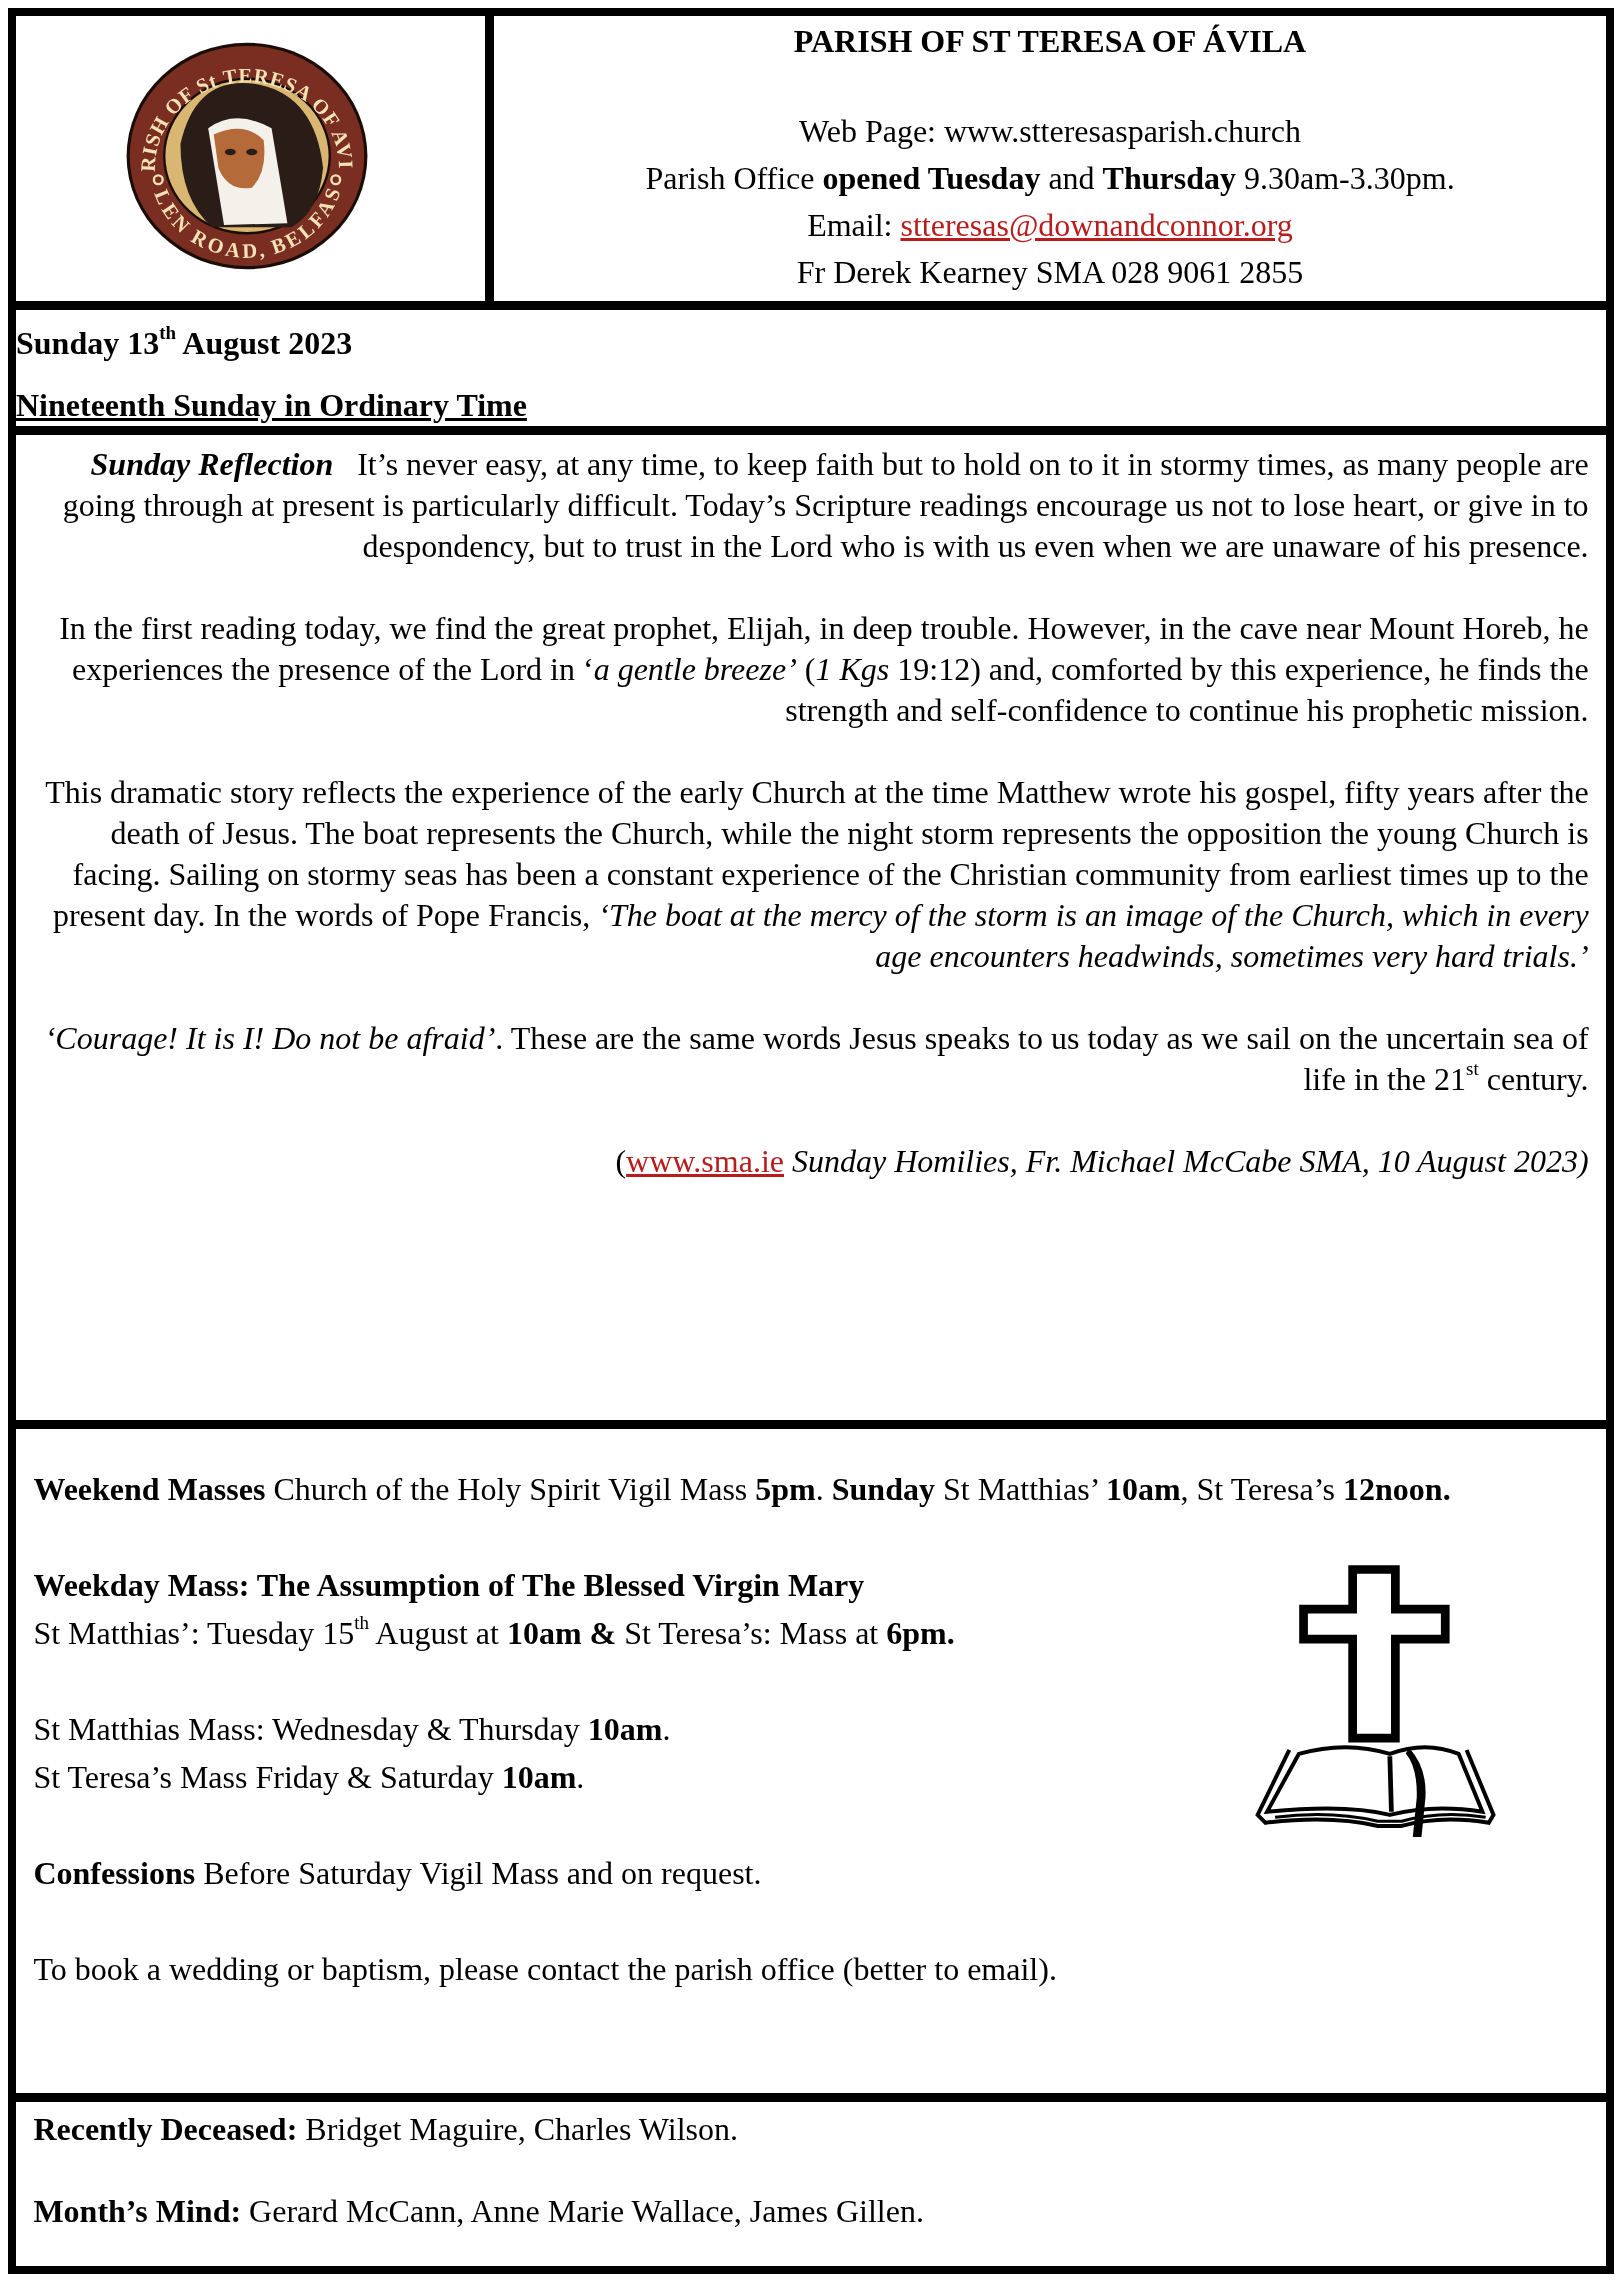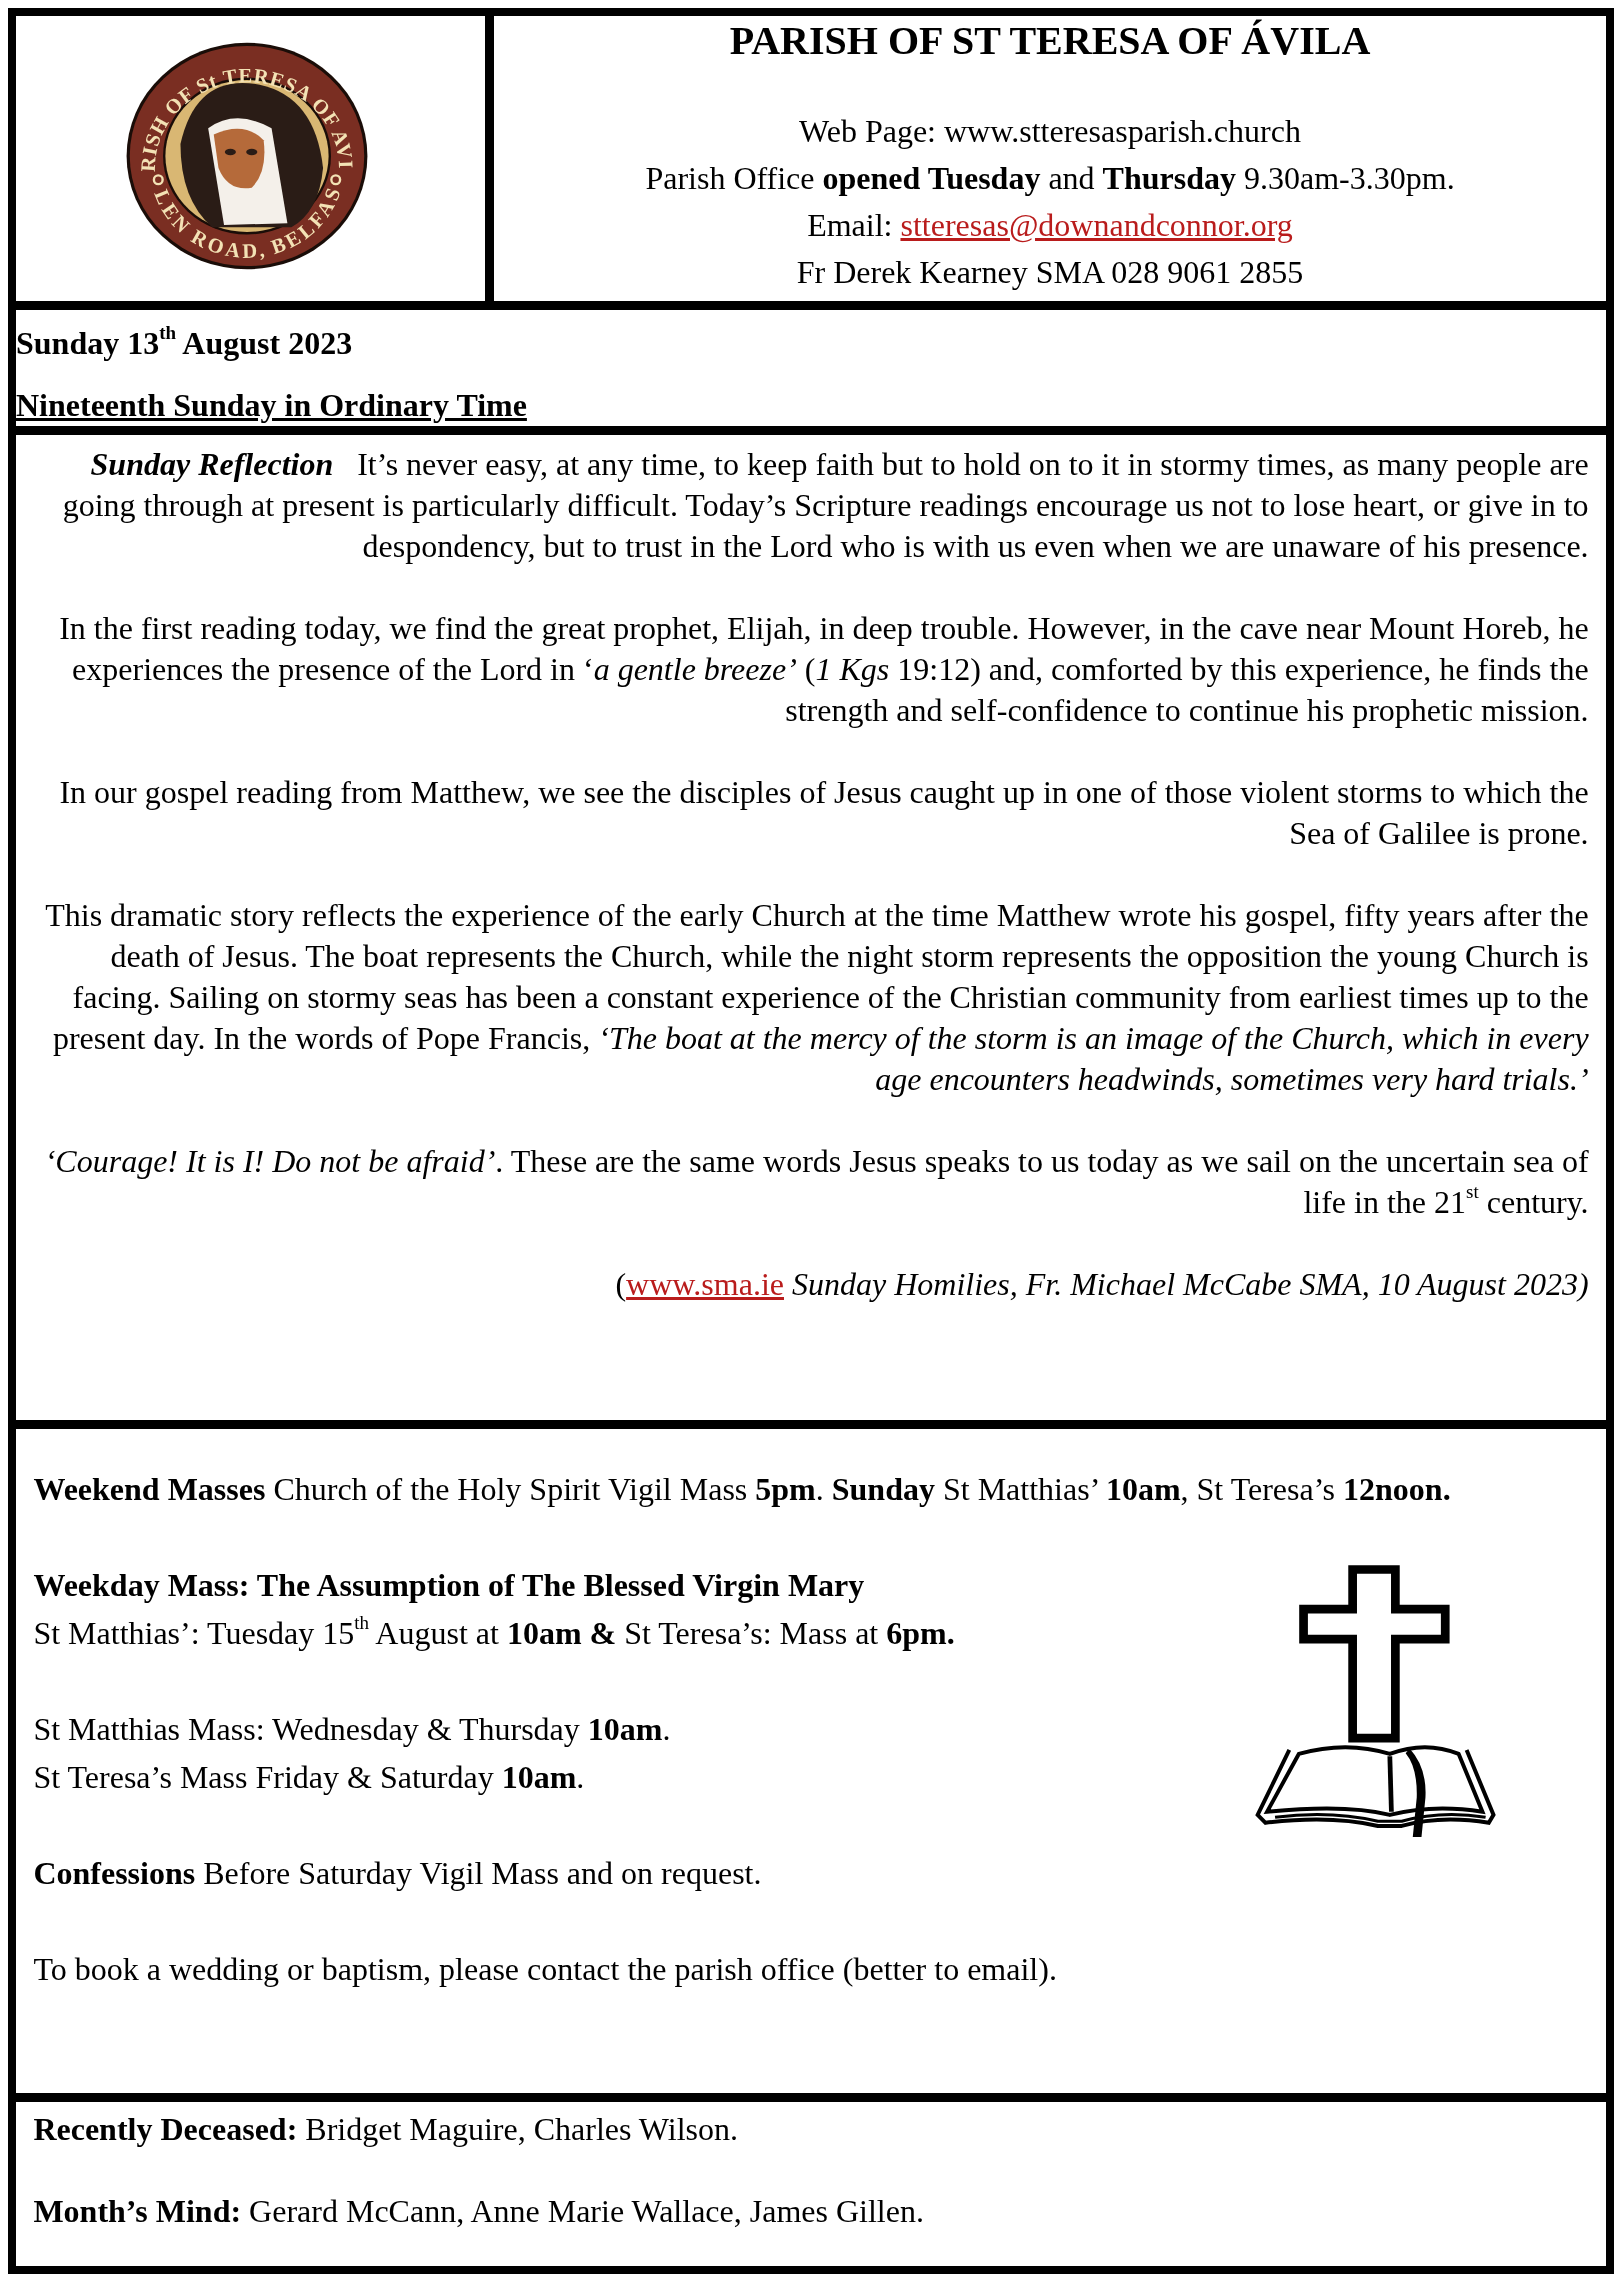--- a/index.html
+++ b/index.html
@@ -9,21 +9,21 @@
            box-sizing:border-box; border:8.7px solid #000; }
   .row { position:absolute; left:0; right:0; box-sizing:border-box; }
   .hline { position:absolute; left:0; right:0; height:8.7px; background:#000; }
 
   
   .header { top:0; height:285px; }
   .logo-cell { position:absolute; left:0; top:0; width:469px; height:285px; }
   .vdivider { position:absolute; left:469px; top:0; width:8.7px; height:285px; background:#000; }
   .contact-cell { position:absolute; left:478px; right:0; top:0; height:285px;
                   text-align:center; font-size:32px; line-height:47px; }
-  .contact-cell .title { font-weight:bold; font-size:40px; margin-top:4.8px; margin-bottom:47px; line-height:40px; }
+  .contact-cell .title { font-weight:bold; font-size:32px; margin-top:4.8px; margin-bottom:47px; line-height:40px; }
   .link { color:#b91c1c; text-decoration:underline; }
   .logo { position:absolute; left:109px; top:25px; width:244px; height:230px; }
 
   
   .date-row { top:294px; height:116px; text-align:left; font-weight:bold; font-size:32px; line-height:46px; padding-top:9.5px; }
   .date-row sup { font-size:19px; line-height:0; position:relative; top:-3.2px; }
   .date-row .subtitle { text-decoration:underline;margin-top:16px; }
 
   
   .reflection { top:418px; height:986px; padding:9.5px 17.4px 0 17.4px; font-size:32px; line-height:41px; }
@@ -105,21 +105,20 @@
 
   <div class="row date-row">
     <div><span>Sunday 13</span><sup>th</sup> <span>August 2023</span></div>
     <div class="subtitle">Nineteenth Sunday in Ordinary Time</div>
   </div>
   <div class="hline" style="top:410px"></div>
 
   <div class="row reflection">
     <p><span class="lead">Sunday Reflection</span>&nbsp;&nbsp; <span>It’s never easy, at any time, to keep faith but to hold on to it in stormy times, as many people are going through at present is particularly difficult. Today’s Scripture readings encourage us not to lose heart, or give in to despondency, but to trust in the Lord who is with us even when we are unaware of his presence.</span></p>
     <p><span>In the first reading today, we find the great prophet, Elijah, in deep trouble.  However, in the cave near Mount Horeb, he experiences the presence of the Lord in ‘</span><i>a gentle breeze’</i><span> (</span><i>1 Kgs</i><span> 19:12) and, comforted by this experience, he finds the strength and self-confidence to continue his prophetic mission.</span></p>
-    <p>In our gospel reading from Matthew, we see the disciples of Jesus caught up in one of those violent storms to which the Sea of Galilee is prone.</p>
     <p><span>This dramatic story reflects the experience of the early Church at the time Matthew wrote his gospel, fifty years after the death of Jesus. The boat represents the Church, while the night storm represents the opposition the young Church is facing. Sailing on stormy seas has been a constant experience of the Christian community from earliest times up to the present day. In the words of Pope Francis, </span><i>‘The boat at the mercy of the storm is an image of the Church, which in every age encounters headwinds, sometimes very hard trials.’</i></p>
     <p><i>‘Courage! It is I! Do not be afraid’</i><span>. These are the same words Jesus speaks to us today as we sail on the uncertain sea of life in the 21</span><sup>st</sup><span> century.</span></p>
     <p><span>(</span><a class="link">www.sma.ie</a><i> Sunday Homilies, Fr. Michael McCabe SMA, 10 August 2023)</i></p>
   </div>
   <div class="hline" style="top:1404px"></div>
 
   <div class="row masses">
     <p><b>Weekend Masses</b><span> Church of the Holy Spirit Vigil Mass </span><b>5pm</b><span>. </span><b>Sunday</b><span> St Matthias’ </span><b>10am</b><span>, St Teresa’s </span><b>12noon.</b></p>
     <p class="tight"><b>Weekday Mass: The Assumption of The Blessed Virgin Mary</b></p>
     <p><span>St Matthias’: Tuesday 15</span><sup>th</sup><span> August at </span><b>10am &amp;</b><span> St Teresa’s: Mass at </span><b>6pm.</b></p>

